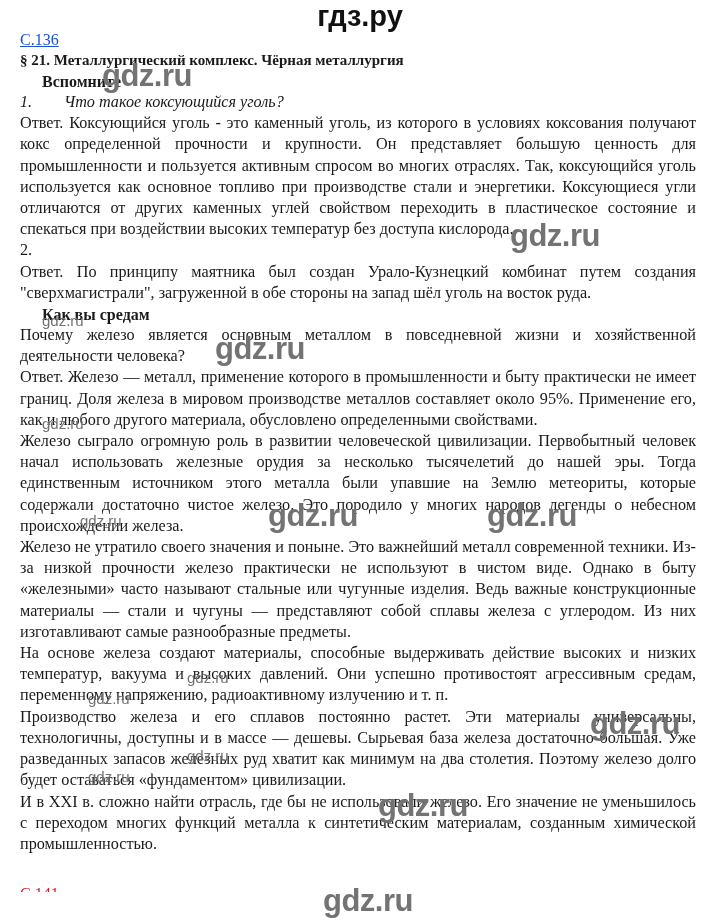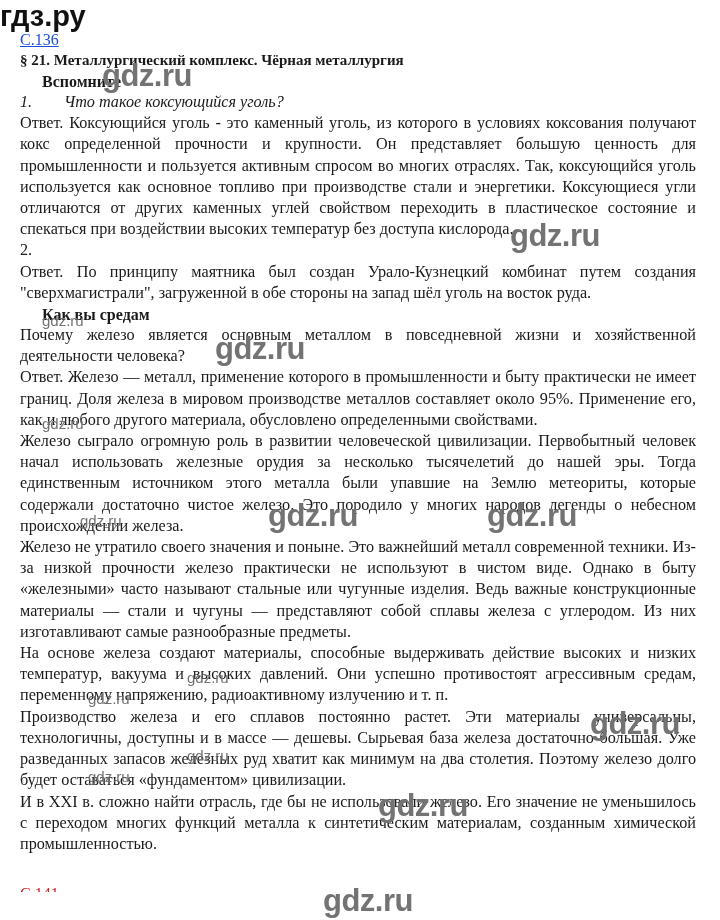--- a/index.html
+++ b/index.html
@@ -3,20 +3,21 @@
 <meta charset="utf-8">
 <style>
   html, body { margin: 0; padding: 0; background: #ffffff; }
   body {
     width: 720px; height: 920px; position: relative; overflow: hidden;
     font-family: "Liberation Serif", "DejaVu Serif", serif;
     color: #1a1a1a;
   }
   .site-header {
     position: absolute; top: 0; left: 0; width: 720px; height: 32px;
+    text-align: center;
     font-family: "Liberation Sans", "DejaVu Sans", sans-serif;
     font-weight: bold; font-size: 29px; line-height: 32px; color: #111;
   }
   .content {
     position: absolute; top: 30px; left: 20px; width: 676px;
     font-size: 16.2px; line-height: 21.2px;
   }
   .page-ref { color: #1d4ed8; font-size: 16px; line-height: 20px; text-decoration: underline; }
   .section-title { font-weight: bold; font-size: 15px; line-height: 21px; }
   .sub-heading { font-weight: bold; font-size: 16px; line-height: 21px; margin-left: 22px; }

